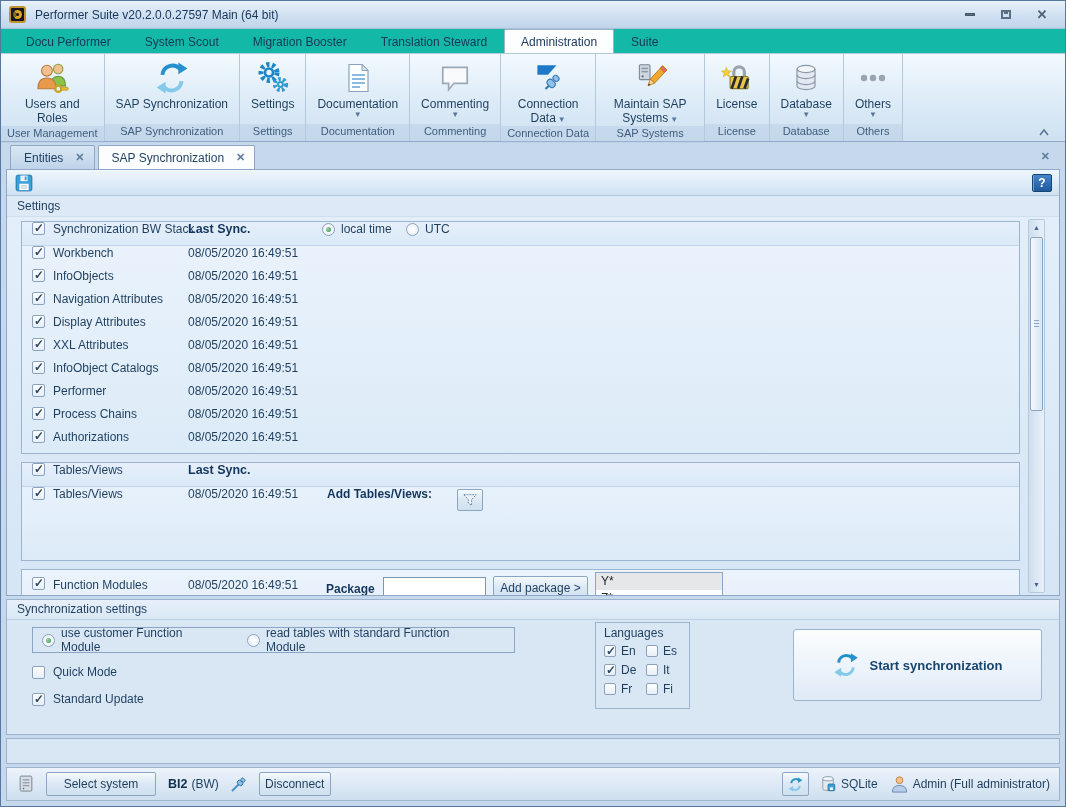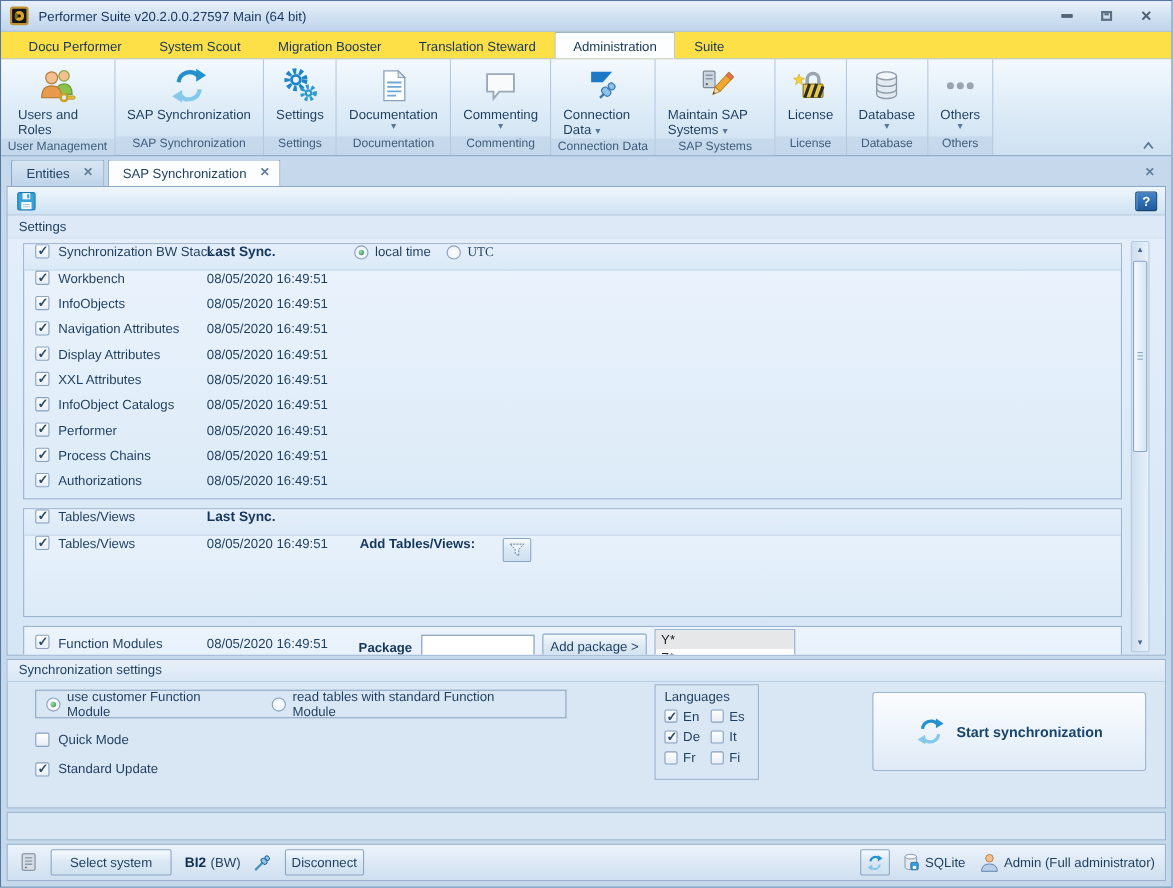--- a/index.html
+++ b/index.html
@@ -15,30 +15,30 @@
   .app-icon::after { content:""; position:absolute; inset:2px; border:3px solid #d8a820; border-left-color:#8a6812; border-radius:50%; }
   .title-text { font-size:12px; color:#17365a; }
   .win-btns { margin-left:auto; display:flex; gap:14px; align-items:center; padding-right:6px; }
   .win-btn { width:22px; height:16px; display:flex; align-items:center; justify-content:center; cursor:default; }
   .glyph-min { width:10px; height:3px; background:#5a6e84; border:1px solid #46586c; }
   .glyph-max { width:10px; height:9px; border:2px solid #5a6e84; background:transparent; position:relative; }
   .glyph-max::after { content:""; position:absolute; left:1px; right:1px; top:0; height:2px; background:#5a6e84; }
   .glyph-close { font-size:13px; font-weight:bold; color:#4e6076; line-height:1; }
 
   
-  .menubar { height:25px; flex:none; display:flex; align-items:flex-end; padding:0 0 0 8px; background:#fde047; border-bottom:1px solid #b3c9df; }
+  .menubar { height:25px; flex:none; display:flex; align-items:flex-end; padding:0 0 0 8px; background:#14b8a6; border-bottom:1px solid #b3c9df; }
   .menu-tab { height:24px; padding:0 16px; display:flex; align-items:center; font-size:12px; color:#17365a; cursor:pointer; border:1px solid transparent; border-bottom:none; }
   .menu-tab.active { background:#fdfeff; border-color:#9db4ce; border-radius:2px 2px 0 0; }
 
   
   .ribbon { height:88px; flex:none; display:flex; background:linear-gradient(#f3f9fe,#dcebf7 55%,#cfe1f1); border-bottom:1px solid #8fa8c8; position:relative; }
   .rgroup { display:flex; flex-direction:column; border-right:1px solid #b5c9de; }
   .rbutton { flex:1; display:flex; flex-direction:column; align-items:center; padding:4px 11px 0; cursor:pointer; }
   .ricon { height:40px; display:flex; align-items:center; justify-content:center; }
-  .rlabel { line-height:1.15; color:#1d3e5e; }
+  .rlabel { text-align:center; line-height:1.15; color:#1d3e5e; }
   .rlabel.narrow { max-width:72px; }
   .arr-inline { font-size:8px; color:#5a789a; margin-left:2px; }
   .arr-below { font-size:8px; color:#5a789a; text-align:center; line-height:6px; height:7px; }
   .rcaption { height:17px; flex:none; text-align:center; font-size:11px; color:#3f5d7d; background:rgba(176,198,224,0.35); padding:1px 6px 0; }
   .ribbon-rest { flex:1; position:relative; }
   .collapse-chevron { position:absolute; right:14px; bottom:3px; width:14px; height:12px; cursor:pointer; }
 
   
   .frame-area { flex:1; display:flex; flex-direction:column; padding:2px 5px 5px; background:#c6d9ec; min-height:0; }
 
@@ -64,21 +64,21 @@
   .prow { position:relative; height:23px; display:flex; align-items:flex-start; padding-left:10px; font-size:12px; color:#1d3e5e; }
   .prow.header { height:24px; border-bottom:1px solid #c2d4e8; background:linear-gradient(#e6effb,#dae9f7); }
   .colhdr { position:absolute; left:166px; font-weight:bold; font-size:12.5px; color:#14365c; }
   .ts { position:absolute; left:166px; }
   .cb { width:13px; height:13px; flex:none; border:1px solid #8aa2bd; border-radius:2px; background:linear-gradient(#ffffff,#e7eef6); position:relative; margin-right:8px; cursor:pointer; }
   .cb.checked::after { content:"✓"; position:absolute; left:1px; top:-2px; font-size:12px; font-weight:bold; color:#2a4a66; }
   .cb.small { width:12px; height:12px; margin-right:5px; }
   .rd { width:13px; height:13px; flex:none; border:1px solid #8aa2bd; border-radius:50%; background:radial-gradient(#ffffff,#e7eef6); position:relative; margin-right:6px; cursor:pointer; }
   .rd.checked::after { content:""; position:absolute; inset:3px; border-radius:50%; background:radial-gradient(circle at 35% 35%,#9fd8ae,#2e8a4a); }
   .radio-wrap { position:absolute; display:flex; align-items:center; }
-  .radio-local { left:300px; } .radio-utc { left:384px;font-family:Liberation Serif, serif; }
+  .radio-local { left:300px; } .radio-utc { left:384px; }
 
   .add-tv-label { position:absolute; left:305px; font-weight:bold; color:#14365c; }
   .funnel-btn { position:absolute; left:435px; top:2px; width:26px; height:22px; display:flex; align-items:center; justify-content:center;
                 border:1px solid #8aa6c4; border-radius:2px; background:linear-gradient(#f6fafd,#dce9f5 45%,#cfe0ef); cursor:pointer; }
   .tv-spacer { height:47px; }
 
   .fm-row { height:44px; align-items:flex-start; padding-top:5px; }
   .pkg-label { position:absolute; left:304px; top:12px; font-weight:bold; color:#14365c; }
   .pkg-input { position:absolute; left:361px; top:7px; width:103px; height:21px; border:1px solid #7a96b4; background:#fff; font-family:"Liberation Sans",sans-serif; font-size:12px; padding:0 4px; }
   .pkg-btn { position:absolute; left:471px; top:6px; width:95px; height:24px; border:1px solid #8aa6c4; border-radius:2px;

